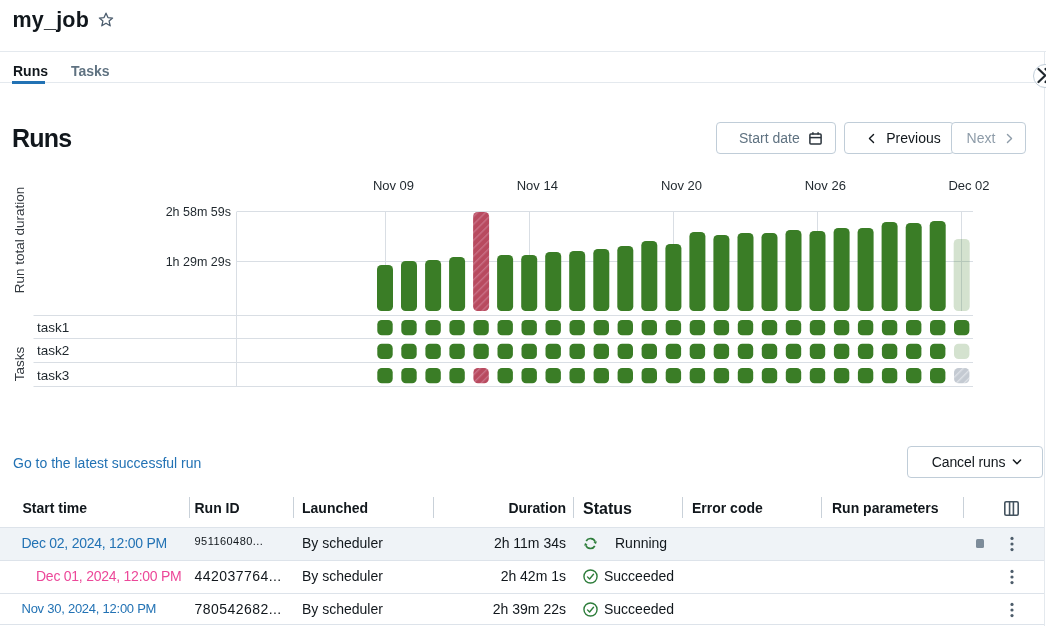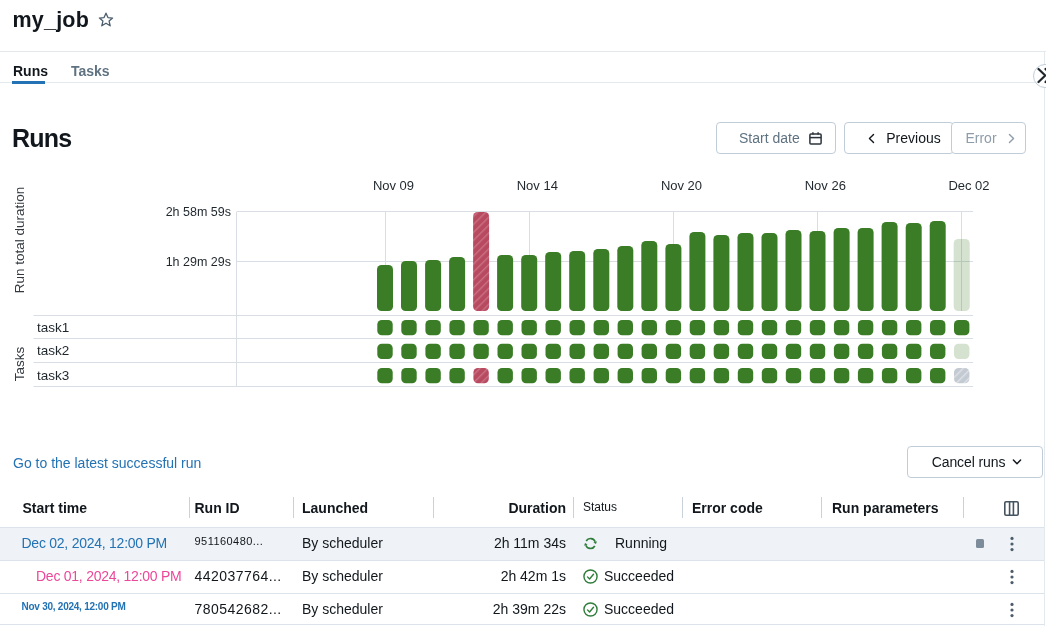--- a/index.html
+++ b/index.html
@@ -43,21 +43,21 @@
       <path d="M4.9 1.2 V3.4 M10.1 1.2 V3.4" stroke="#2B343C" stroke-width="1.5"></path>
     </svg>
   </div>
   <div class="btn" style="left:844px; top:122px; width:110px; padding-left:8px;">
     <svg width="13" height="13" viewBox="0 0 16 16" fill="none" style="margin-right:8px;">
       <path d="M10.5 3 L5.5 8 L10.5 13" stroke="#11171C" stroke-width="1.7" stroke-linecap="round" stroke-linejoin="round"></path>
     </svg>
     <span>Previous</span>
   </div>
   <div class="btn" style="left:951px; top:122px; width:75px; color:#8E9CA9; padding-left:6px;">
-    <span style="margin-right:8px;">Error</span>
+    <span style="margin-right:8px;">Next</span>
     <svg width="13" height="13" viewBox="0 0 16 16" fill="none">
       <path d="M5.5 3 L10.5 8 L5.5 13" stroke="#8E9CA9" stroke-width="1.7" stroke-linecap="round" stroke-linejoin="round"></path>
     </svg>
   </div>
 
   <svg id="chart" class="abs" style="left:0; top:0;" width="1046" height="420" viewBox="0 0 1046 420">
 <defs>
 <pattern id="hred" patternUnits="userSpaceOnUse" width="5.6" height="5.6" patternTransform="rotate(45)">
   <rect width="5.6" height="5.6" fill="#B84A5F"></rect>
   <rect width="1.4" height="5.6" fill="#C96F85"></rect>
@@ -198,21 +198,21 @@
     <span style="margin-right:6px; letter-spacing:-0.1px;">Cancel runs</span>
     <svg width="12" height="12" viewBox="0 0 16 16" fill="none">
       <path d="M3.2 5.2 L8 10.4 L12.8 5.2" stroke="#11171C" stroke-width="1.9" stroke-linecap="round" stroke-linejoin="round"></path>
     </svg>
   </div>
 
   <div class="abs" style="left:22.5px; top:499.5px; font-size:14px; font-weight:bold;">Start time</div>
 <div class="abs" style="left:194.5px; top:499.5px; font-size:14px; font-weight:bold;">Run ID</div>
 <div class="abs" style="left:302px; top:499.5px; font-size:14px; font-weight:bold;">Launched</div>
 <div class="abs" style="right:480px; top:499.5px; font-size:14px; font-weight:bold;">Duration</div>
-<div class="abs" style="left:583px; top:499.5px; font-size:12px; font-weight:normal;">Status</div>
+<div class="abs" style="left:583px; top:499.5px; font-size:16px; font-weight:bold;">Status</div>
 <div class="abs" style="left:692px; top:499.5px; font-size:14px; font-weight:bold;">Error code</div>
 <div class="abs" style="left:832px; top:499.5px; font-size:14px; font-weight:bold;">Run parameters</div>
 <svg class="abs" style="left:1003px; top:500px;" width="17" height="17" viewBox="0 0 16 16" fill="none">
 <rect x="1.7" y="1.7" width="12.6" height="12.6" rx="1.2" stroke="#44535F" stroke-width="1.5"></rect>
 <path d="M6.2 1.7 V14.3 M9.8 1.7 V14.3" stroke="#44535F" stroke-width="1.5"></path>
 </svg>
 <div class="vline" style="left:189px; top:497px; height:21px; background:#C9D1D9;"></div>
 <div class="vline" style="left:292.5px; top:497px; height:21px; background:#C9D1D9;"></div>
 <div class="vline" style="left:433px; top:497px; height:21px; background:#C9D1D9;"></div>
 <div class="vline" style="left:573px; top:497px; height:21px; background:#C9D1D9;"></div>
@@ -245,21 +245,21 @@
 <div class="abs" style="left:583px; top:568px; font-size:14px;"><svg width="15" height="15" viewBox="0 0 16 16" fill="none" style="vertical-align:-2.5px;">
 <circle cx="8" cy="8" r="7" stroke="#2E7D3B" stroke-width="1.5"></circle>
 <path d="M4.8 8.4 L7 10.6 L11.2 5.6" stroke="#2E7D3B" stroke-width="1.5" stroke-linecap="round" stroke-linejoin="round"></path>
 </svg><span style="margin-left:6px;">Succeeded</span></div>
 <div class="abs" style="left:1004px; top:568.5px;"><svg width="16" height="16" viewBox="0 0 16 16" fill="#4E5D6B">
 <circle cx="8" cy="2.4" r="1.6"></circle>
         <circle cx="8" cy="8" r="1.6"></circle>
         <circle cx="8" cy="13.6" r="1.6"></circle>
 </svg></div>
 <div class="hline" style="left:0; top:593px; width:1044px; background:#DDE3EA;"></div>
-<div class="abs" style="left:21.5px; top:601px; font-size:10px; color:#2272B4; letter-spacing:-0.25px;font-weight:bold;">Nov 30, 2024, 12:00 PM</div>
+<div class="abs" style="left:21.5px; top:601px; font-size:13px; color:#2272B4; letter-spacing:-0.25px;">Nov 30, 2024, 12:00 PM</div>
 <div class="abs" style="left:194.5px; top:601px; font-size:14px; letter-spacing:0.45px;">780542682...</div>
 <div class="abs" style="left:302px; top:601px; font-size:14px;">By scheduler</div>
 <div class="abs" style="right:480px; top:601px; font-size:14px;">2h 39m 22s</div>
 <div class="abs" style="left:583px; top:601px; font-size:14px;"><svg width="15" height="15" viewBox="0 0 16 16" fill="none" style="vertical-align:-2.5px;">
 <circle cx="8" cy="8" r="7" stroke="#2E7D3B" stroke-width="1.5"></circle>
 <path d="M4.8 8.4 L7 10.6 L11.2 5.6" stroke="#2E7D3B" stroke-width="1.5" stroke-linecap="round" stroke-linejoin="round"></path>
 </svg><span style="margin-left:6px;">Succeeded</span></div>
 <div class="abs" style="left:1004px; top:601.5px;"><svg width="16" height="16" viewBox="0 0 16 16" fill="#4E5D6B">
 <circle cx="8" cy="2.4" r="1.6"></circle>
         <circle cx="8" cy="8" r="1.6"></circle>

